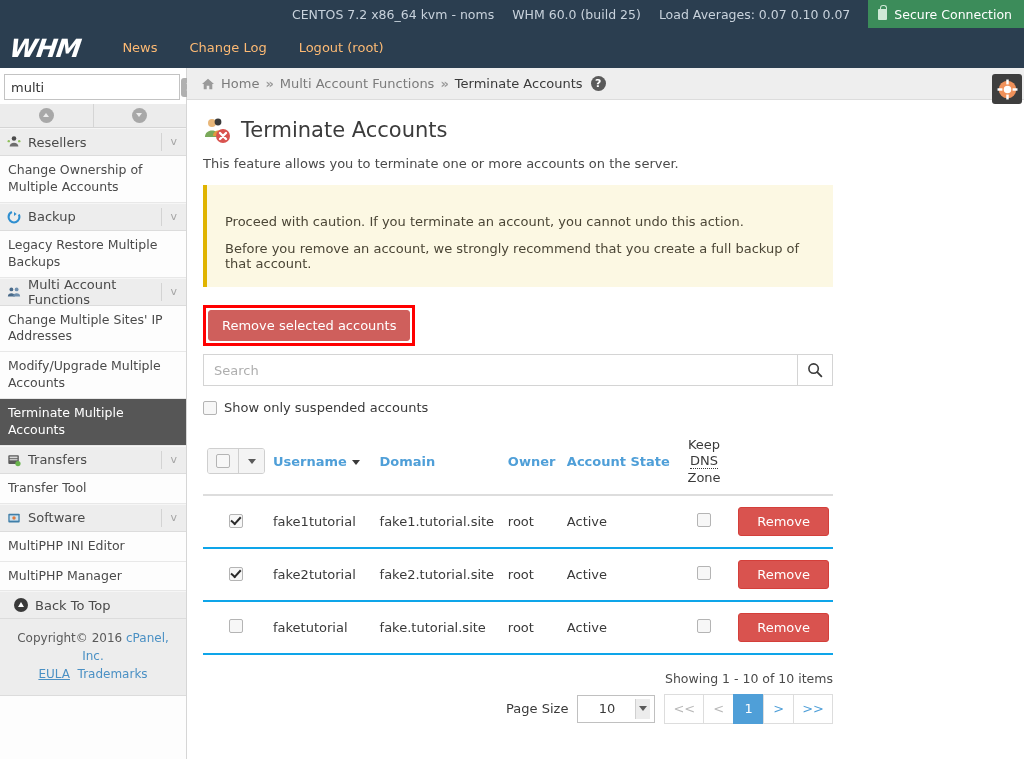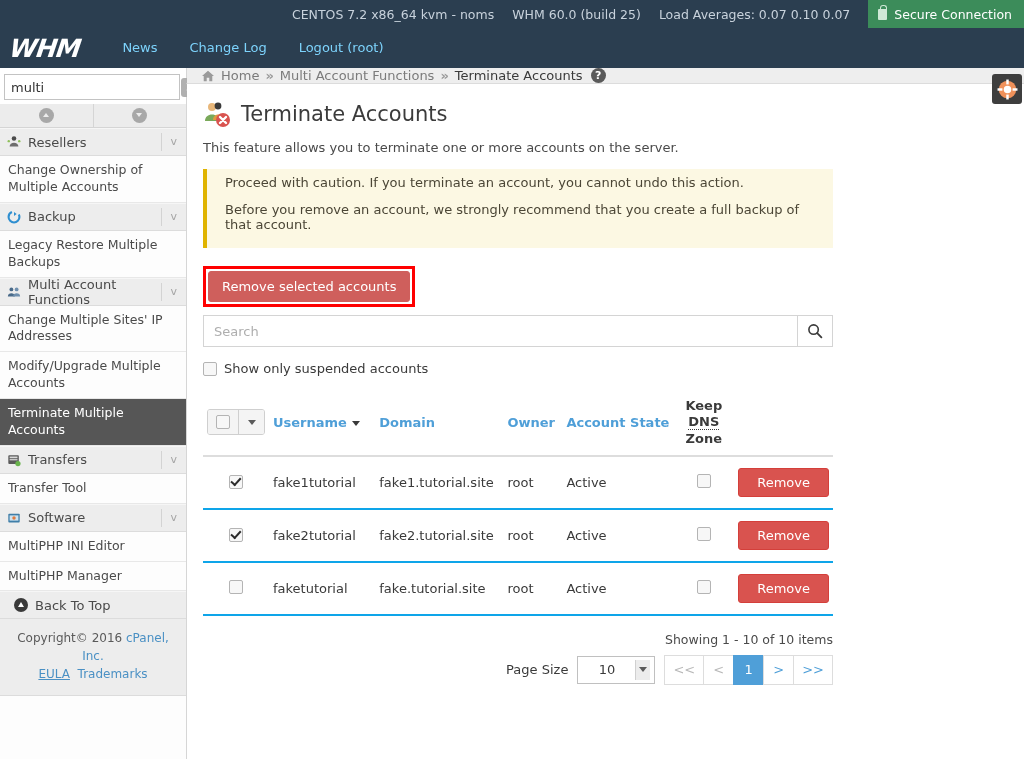--- a/index.html
+++ b/index.html
@@ -68,21 +68,21 @@
     font-family: "DejaVu Sans", "Liberation Sans", sans-serif;
     font-weight: bold;
     font-style: italic;
     font-size: 25px;
     letter-spacing: -1px;
     margin-right: 26px;
     transform: skewX(-8deg);
     line-height: 1;
   }
   .navlink {
-    color: #7dd3fc;
+    color: #fdba74;
     font-size: 13px;
     padding: 0 16px;
     text-decoration: none;
     line-height: 40px;
   }
 
   
   .shell { display: flex; height: 691px; align-items: stretch; }
 
   
@@ -223,21 +223,21 @@
     line-height: 1.5;
     border-bottom: 1px solid #dcdcdc;
   }
   .copyright a { color: #4a90c4; text-decoration: none; }
   .copyright a.ul { text-decoration: underline; }
   .sidebar-filler { flex: 1; background: #fdfdfd; }
 
   
   .main { flex: 1; display: flex; flex-direction: column; background: #fff; position: relative; }
   .breadcrumb {
-    height: 16px;
+    height: 32px;
     background: #eeeeee;
     border-bottom: 1px solid #dcdcdc;
     display: flex; align-items: center;
     padding-left: 14px;
     font-size: 13px;
     color: #6b6b6b;
     gap: 0;
   }
   .breadcrumb .home-icon {
     width: 14px; height: 12px;
@@ -273,21 +273,21 @@
     margin: 0;
   }
   .intro {
     font-size: 13px; color: #4a4a4a;
     margin: 0 0 14px 0;
   }
   .warn-box {
     width: 630px;
     background: #fcf8e3;
     border-left: 4px solid #e0b400;
-    padding: 6px 16px 16px 18px;
+    padding: 29px 16px 16px 18px;
     margin-bottom: 18px;
   }
   .warn-box p { margin: 0 0 12px 0; font-size: 13px; color: #4b4636; }
   .warn-box p:last-child { margin-bottom: 0; }
 
   .remove-sel-wrap {
     display: inline-block;
     border: 3px solid #ff0000;
     padding: 2px;
     margin-bottom: 8px;
@@ -366,21 +366,21 @@
     padding: 6px 4px 8px 4px;
     border-bottom: 2px solid #dddddd;
     vertical-align: middle;
     font-weight: bold;
     color: #4f9fd8;
     white-space: nowrap;
   }
   table.acct thead th.kdns {
     color: #3a3a3a;
     text-align: center;
-    font-weight: bold;
+    font-weight: normal;
     line-height: 1.25;
     white-space: normal;
     width: 66px;
   }
   table.acct thead th.kdns abbr {
     border-bottom: 1px dotted #3a3a3a;
     text-decoration: none;
     cursor: help;
   }
   table.acct tbody td {

